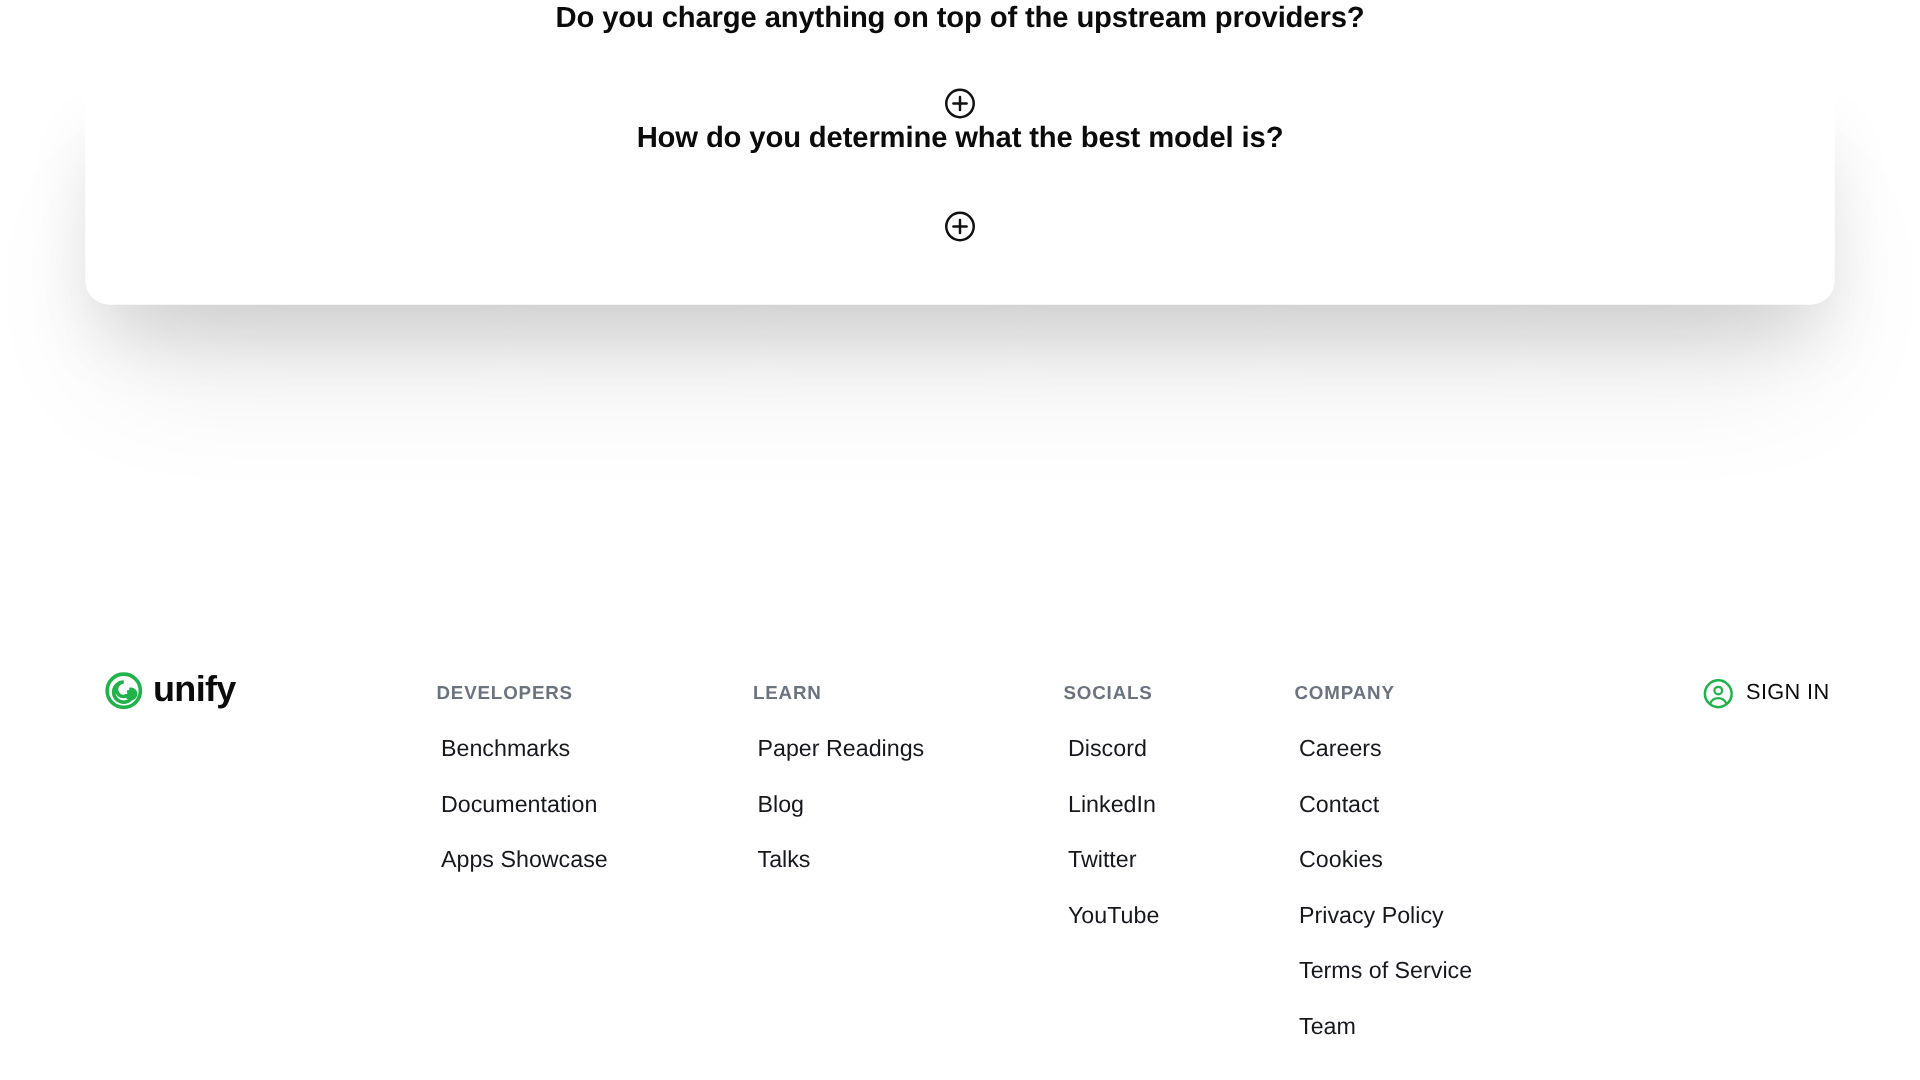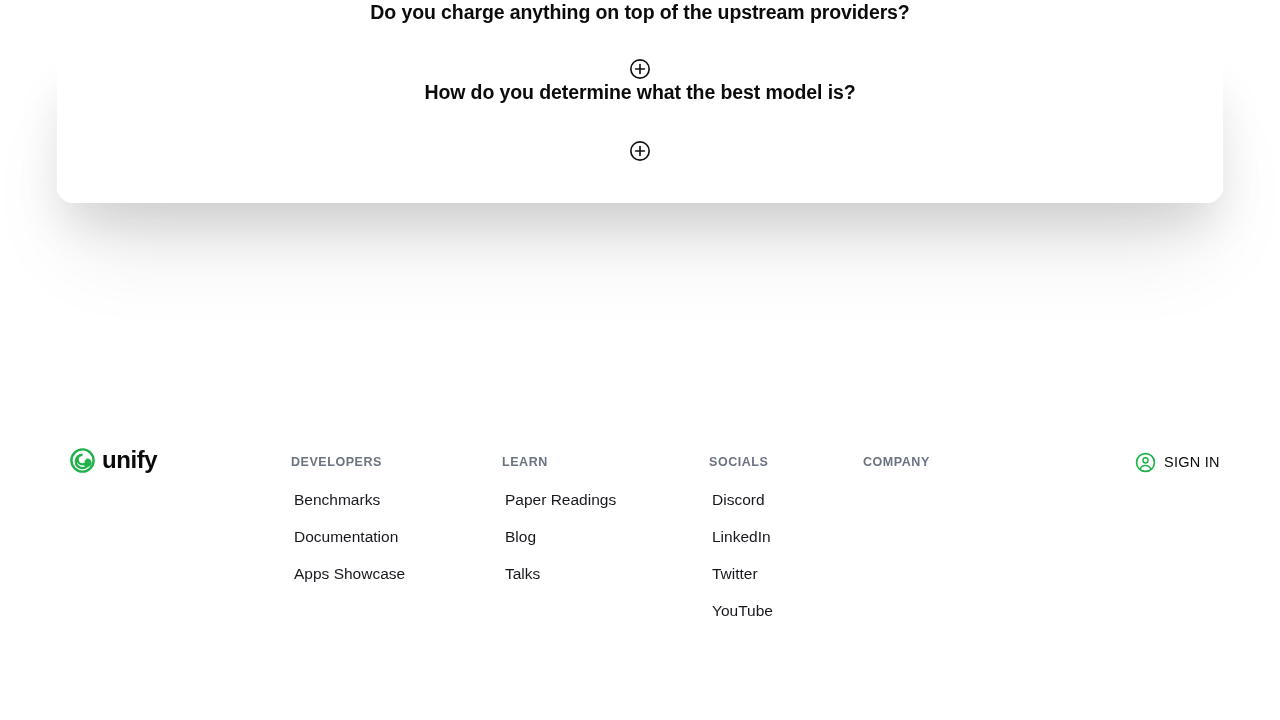--- a/index.html
+++ b/index.html
@@ -269,20 +269,40 @@
               <a class="col-link" href="#">Twitter</a>
             </li>
           <li>
               <a class="col-link" href="#">YouTube</a>
             </li>
         </ul>
       </div>
 
       <div class="col col-company">
         <div class="col-title">COMPANY</div>
+        <ul class="col-links">
+          <li>
+              <a class="col-link" href="#">Careers</a>
+            </li>
+          <li>
+              <a class="col-link" href="#">Contact</a>
+            </li>
+          <li>
+              <a class="col-link" href="#">Cookies</a>
+            </li>
+          <li>
+              <a class="col-link" href="#">Privacy Policy</a>
+            </li>
+          <li>
+              <a class="col-link" href="#">Terms of Service</a>
+            </li>
+          <li>
+              <a class="col-link" href="#">Team</a>
+            </li>
+        </ul>
       </div>
 
     </div>
   </div>
 
   <div class="signin">
     <svg class="signin-icon" viewBox="0 0 24 24">
       <circle cx="12" cy="12" r="10.2" fill="none" stroke="#22b24c" stroke-width="1.9"></circle>
       <circle cx="12" cy="9.6" r="2.9" fill="none" stroke="#22b24c" stroke-width="1.7"></circle>
       <path d="M5.9 19.4 a6.6 6.6 0 0 1 12.2 0" fill="none" stroke="#22b24c" stroke-width="1.7" stroke-linecap="round"></path>

